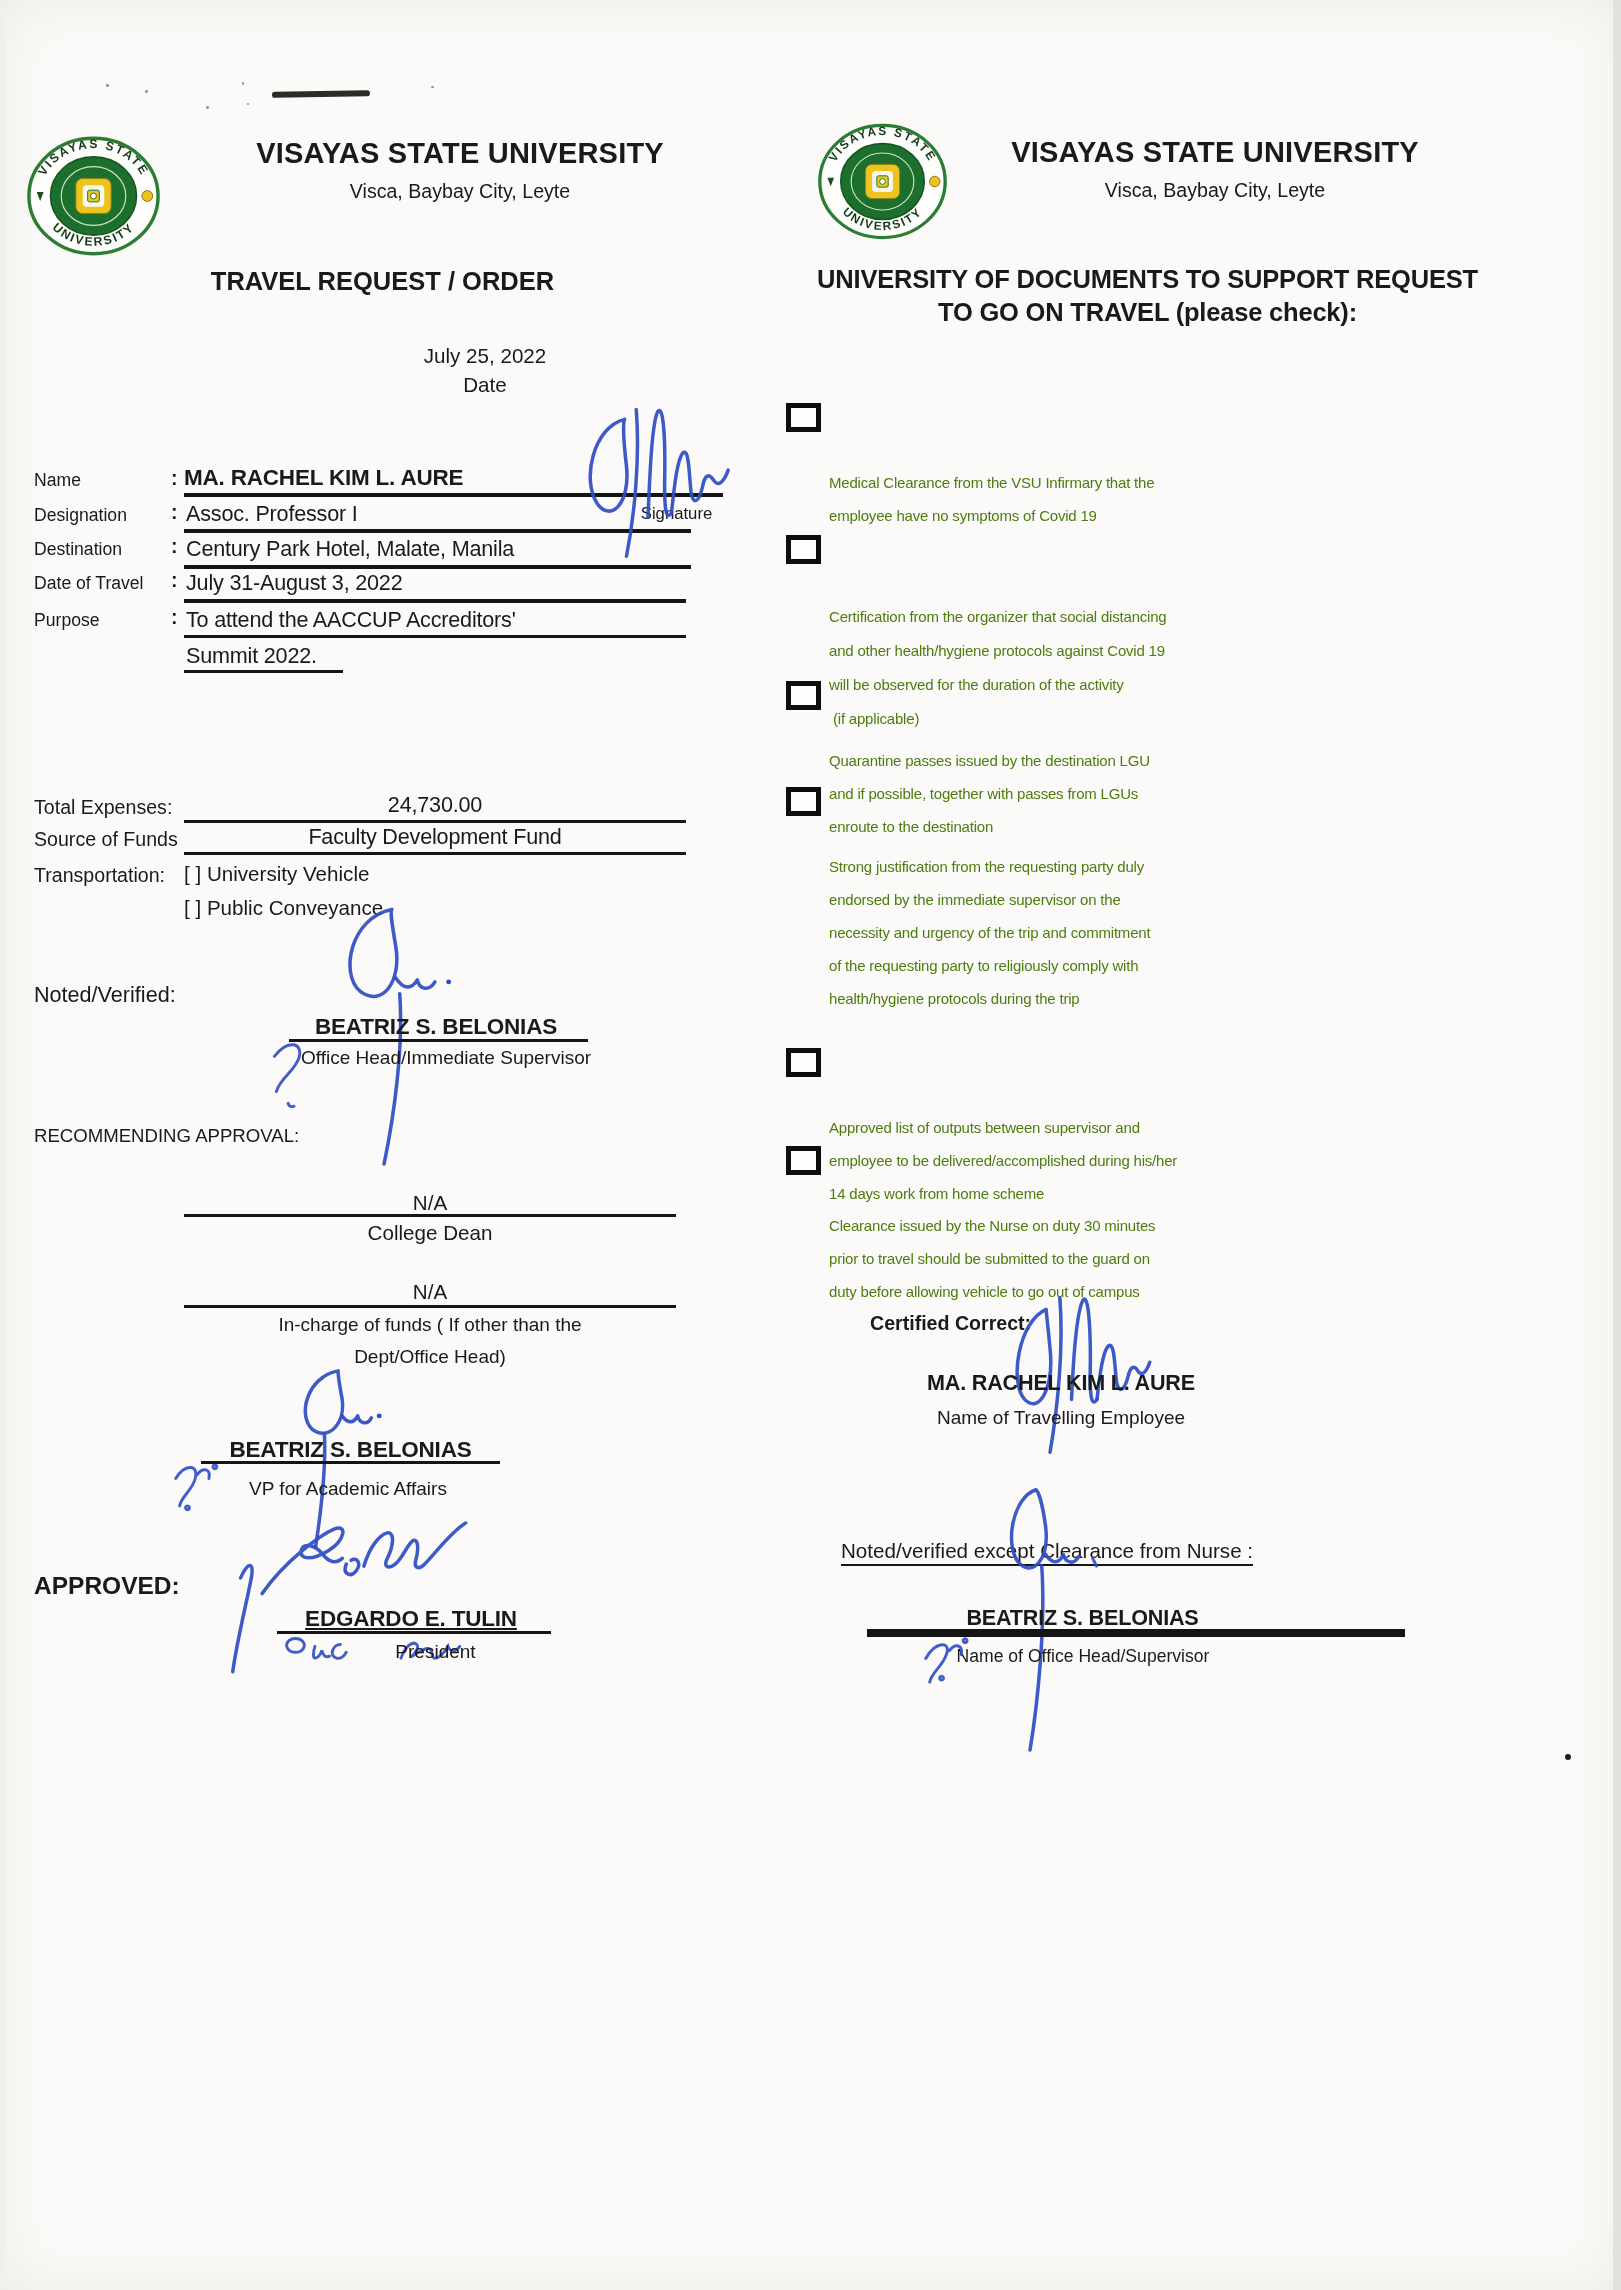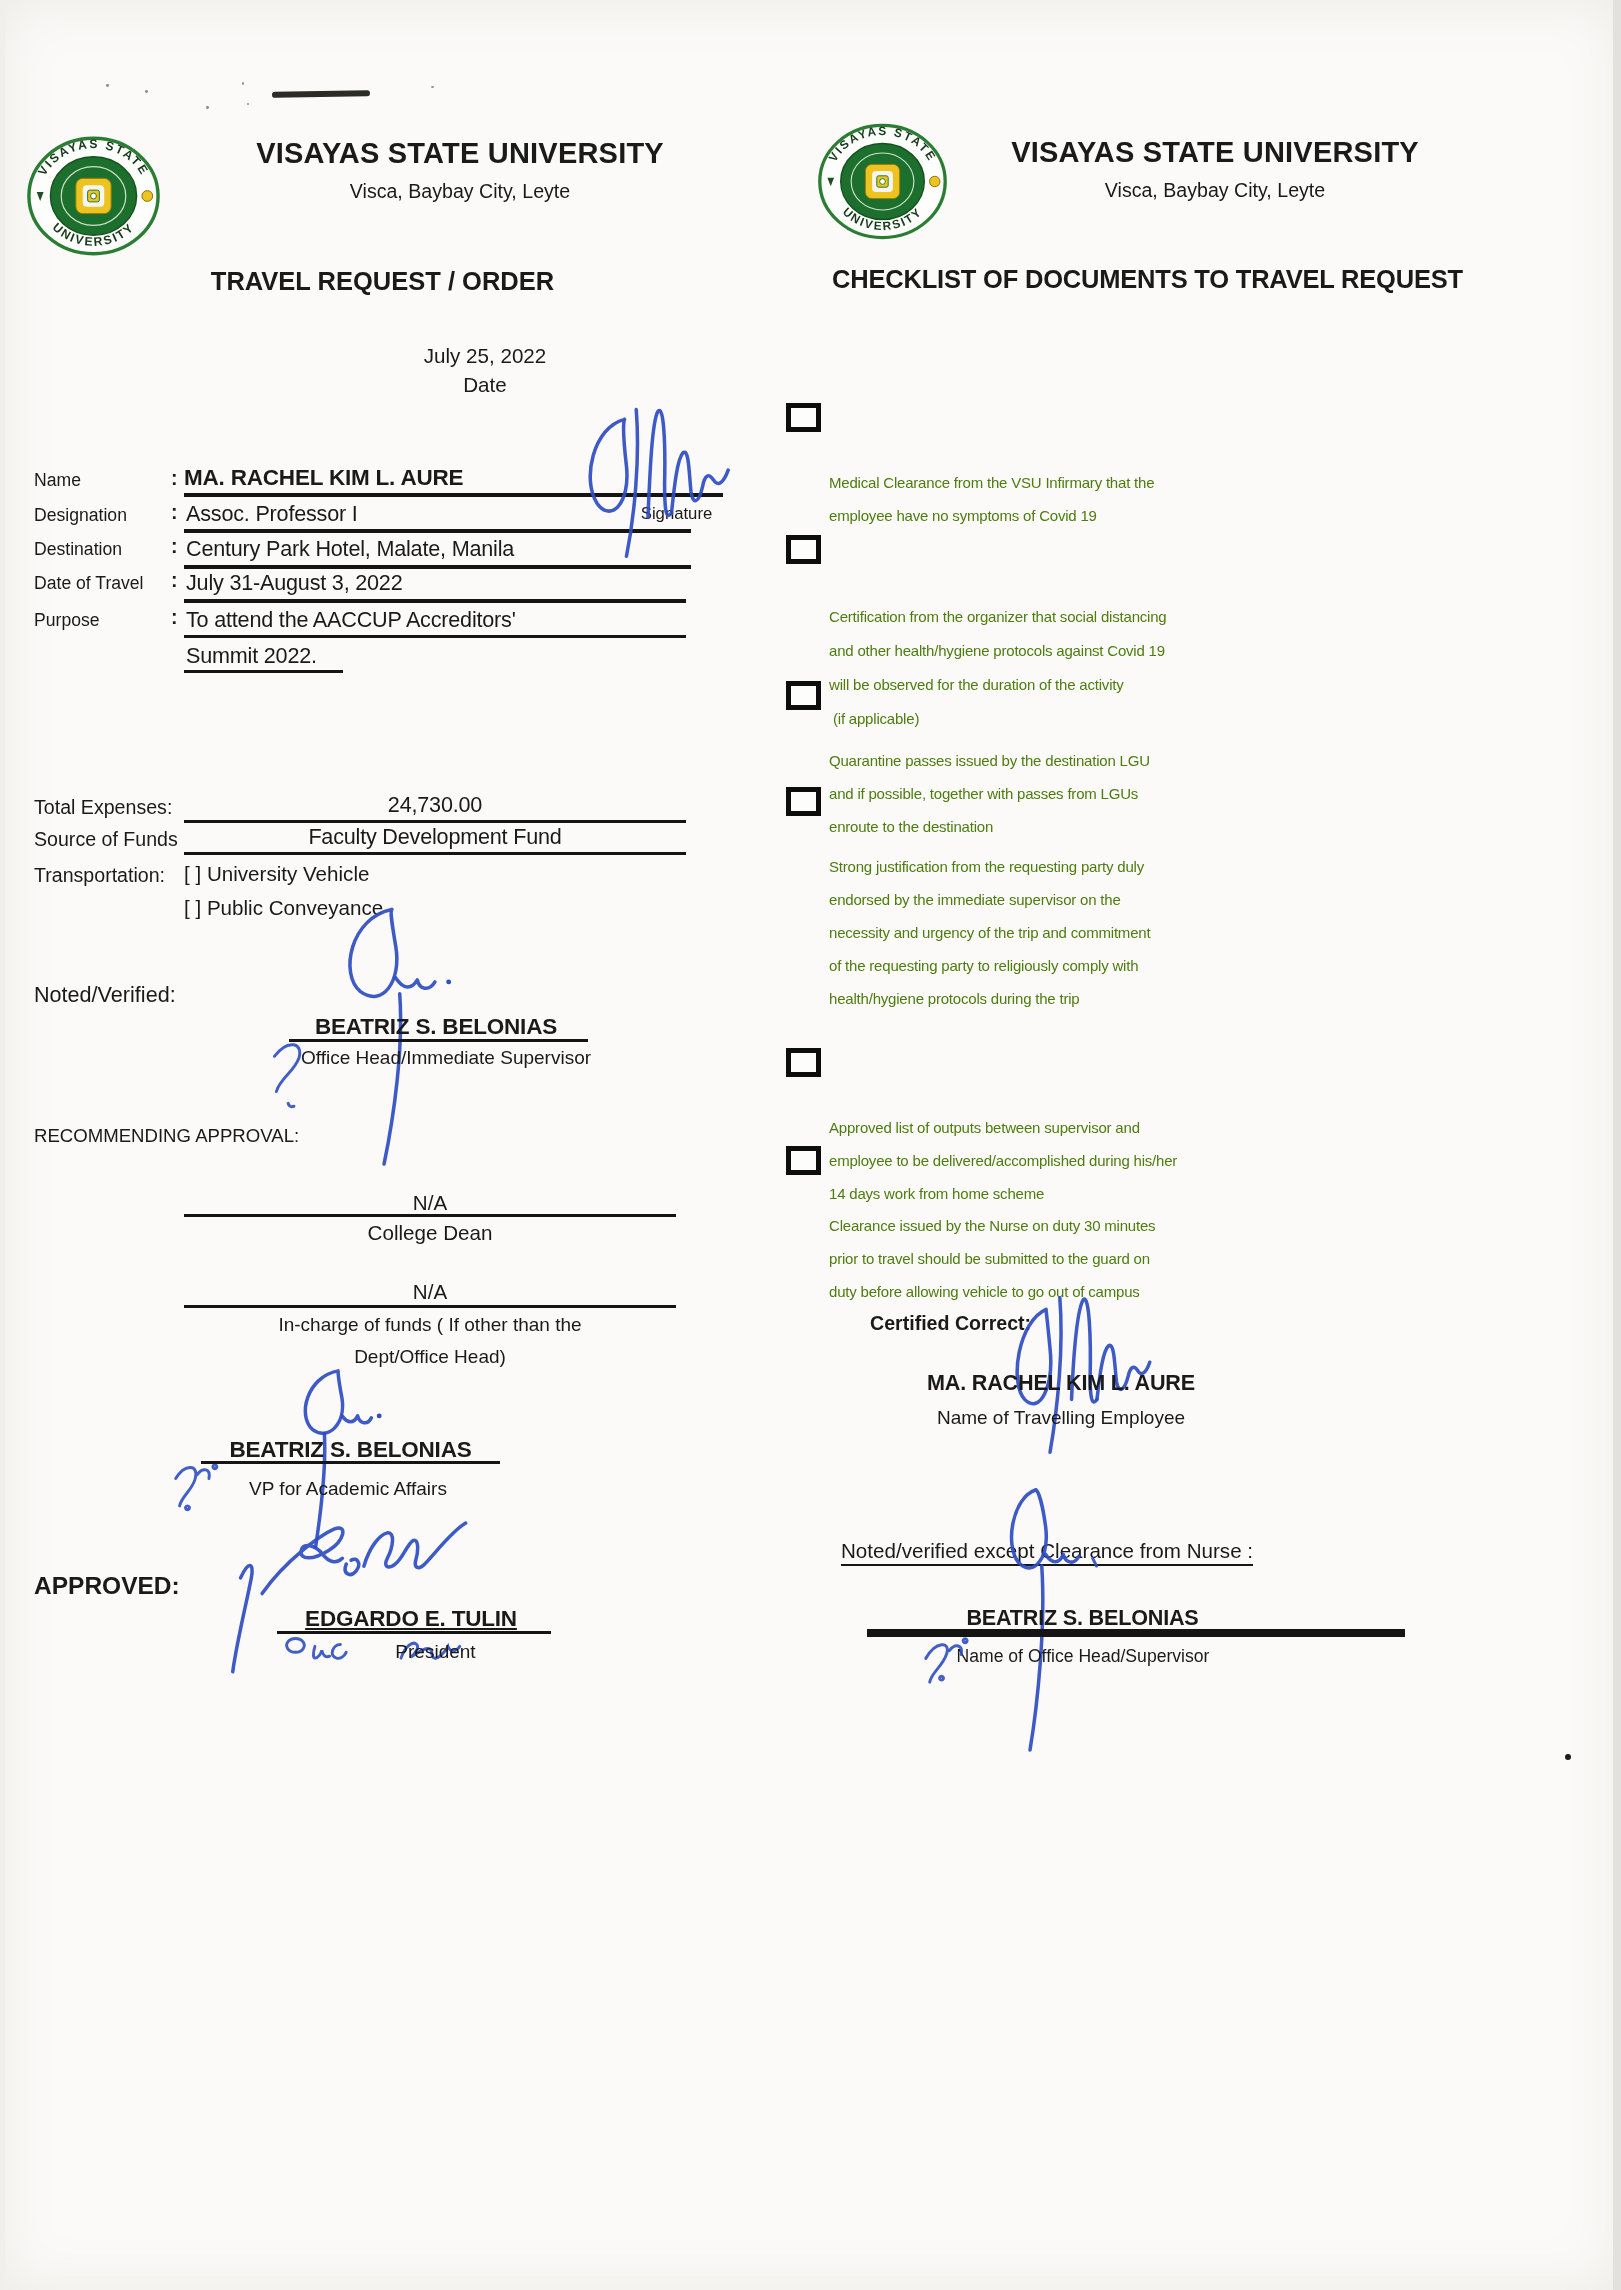--- a/index.html
+++ b/index.html
@@ -199,21 +199,22 @@
         <textPath href="#arcTopR" startOffset="50%" text-anchor="middle">VISAYAS STATE</textPath>
       </text>
       <text font-size="12.5" font-weight="bold" fill="#173a1c" letter-spacing="2" font-family="Liberation Sans, sans-serif">
         <textPath href="#arcBotR" startOffset="50%" text-anchor="middle">UNIVERSITY</textPath>
       </text>
     </svg>
   </div>
 
   <div class="abs ctr uni-title" style="left:931px;top:136px;width:568px;">VISAYAS STATE UNIVERSITY</div>
   <div class="abs ctr uni-addr" style="left:931px;top:179px;width:568px;">Visca, Baybay City, Leyte</div>
-  <div class="abs ctr ck-head" style="left:814px;top:265px;width:667px;">CHECKLIST OF DOCUMENTS TO TRAVEL REQUEST</div>
+  <div class="abs ctr ck-head" style="left:814px;top:265px;width:667px;">UNIVERSITY OF DOCUMENTS TO SUPPORT REQUEST</div>
+  <div class="abs ctr ck-head" style="left:814px;top:298px;width:667px;">TO GO ON TRAVEL (please check):</div>
 
   <div class="ck-item" style="top:400px;">
     <span class="ck-box"></span>
     <span>Medical Clearance from the VSU Infirmary that the
 employee have no symptoms of Covid 19</span>
   </div>
   <div class="ck-item lh35" style="top:532px;">
     <span class="ck-box"></span>
     <span>Certification from the organizer that social distancing
 and other health/hygiene protocols against Covid 19

